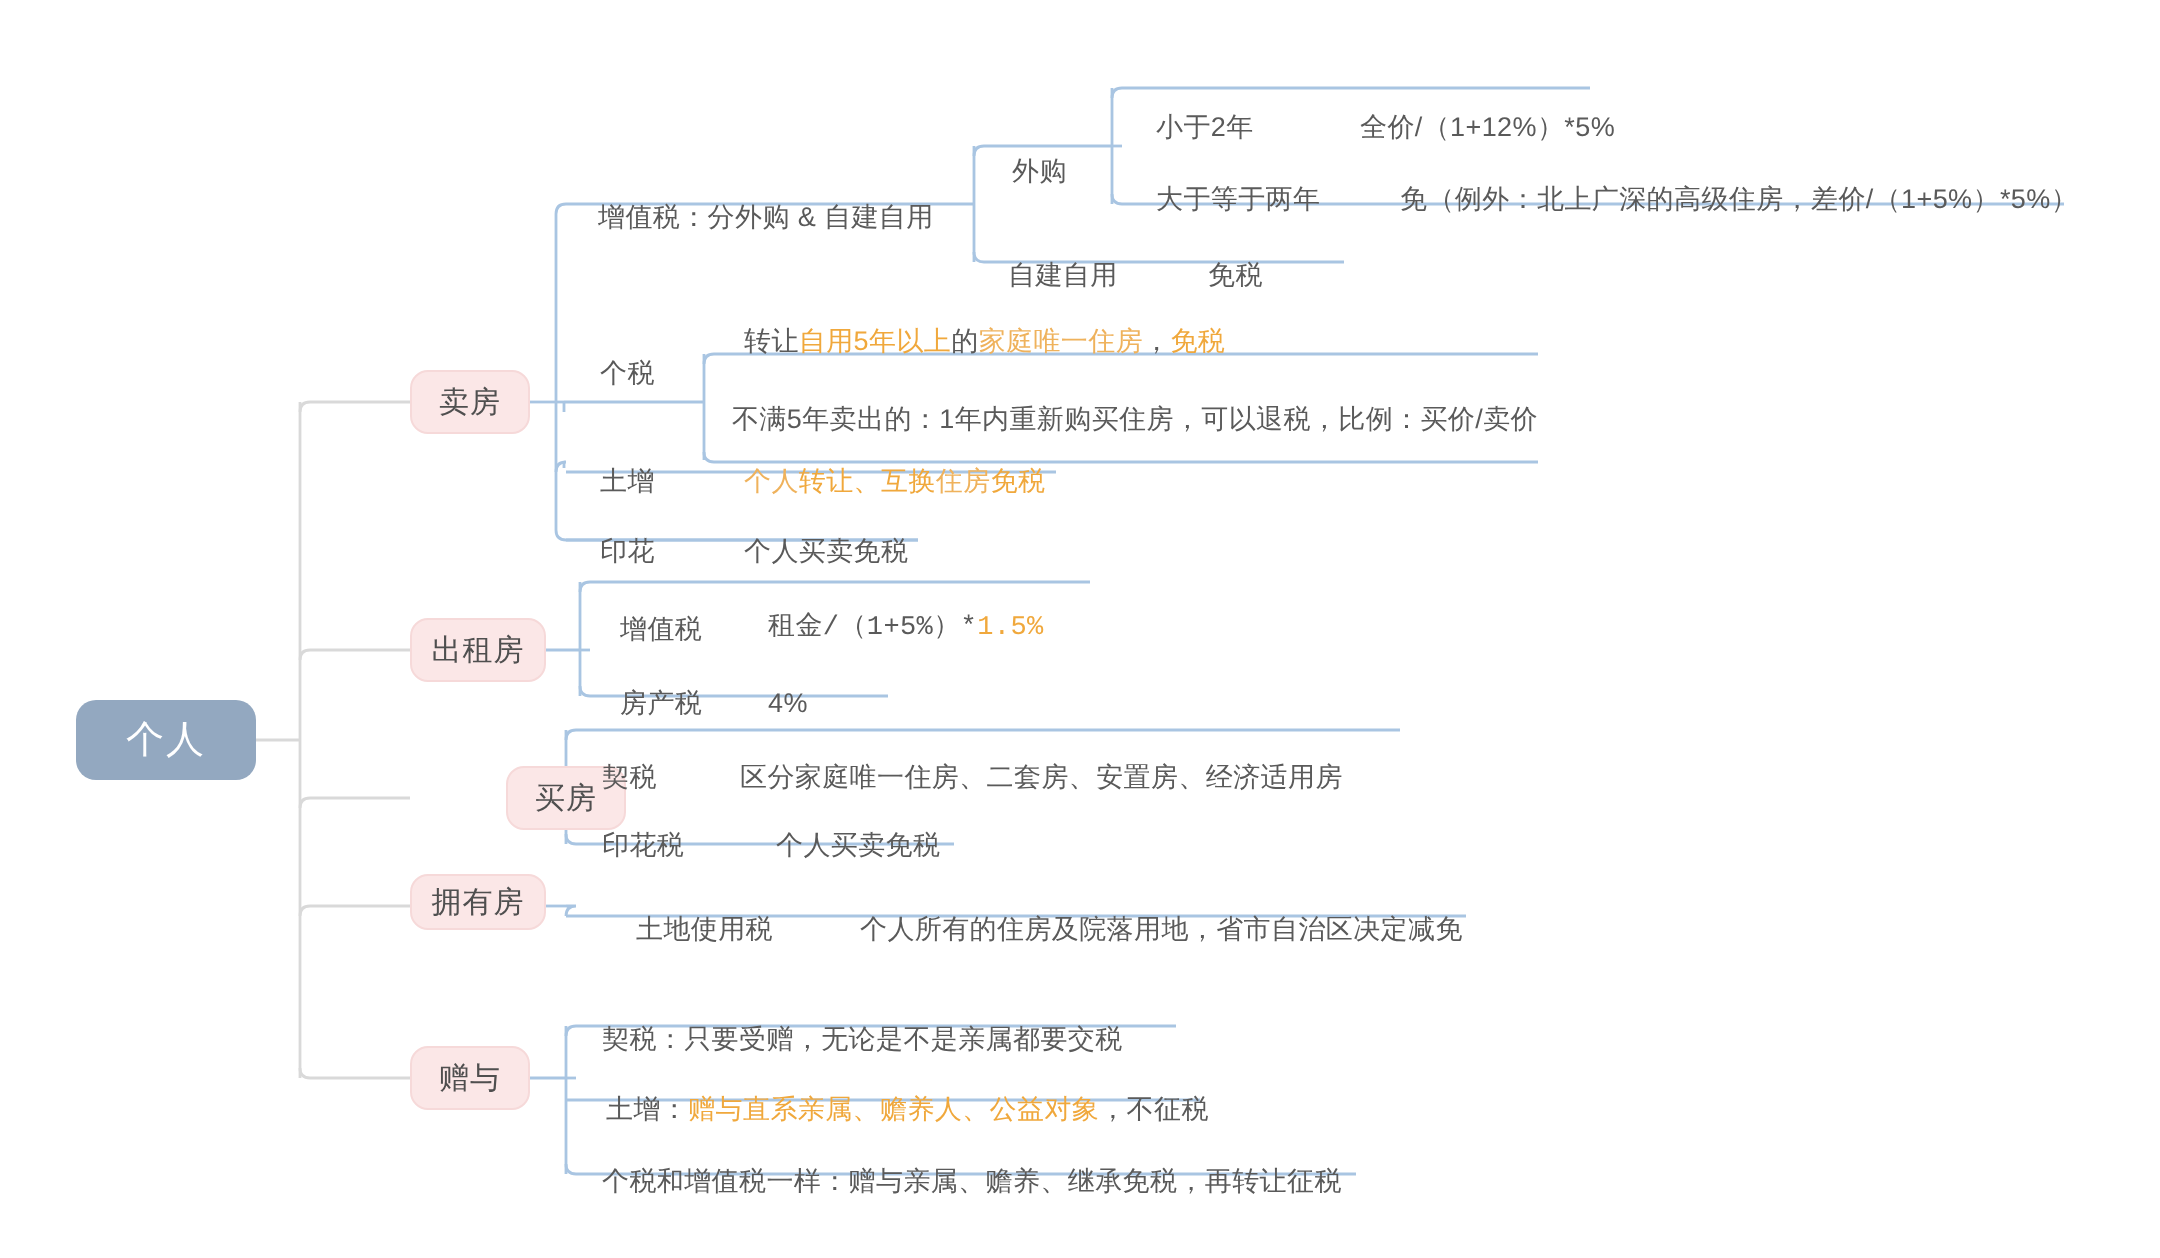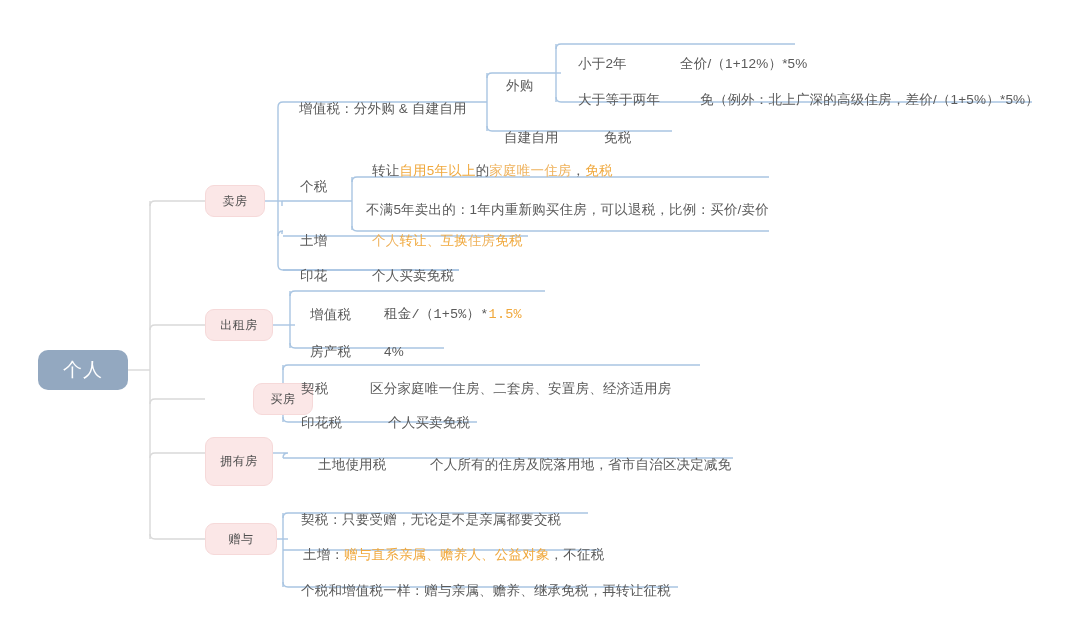--- a/index.html
+++ b/index.html
@@ -25,21 +25,21 @@
     background:#93a8c0;
     color:#ffffff;
     font-size:19px;
     letter-spacing:1px;
     border-radius:10px;
   }
   .branch{
     background:#fbe7e7;
     border:1px solid #f6d9d9;
     color:#4f4f4f;
-    font-size:12px;
+    font-size:15px;
     letter-spacing:.5px;
     border-radius:9px;
   }
   .leaf{
     position:absolute;
     white-space:nowrap;
     font-size:13.5px;
     color:#5a5a5a;
     letter-spacing:.2px;
     line-height:16px;
@@ -138,24 +138,24 @@
 
   <div class="node branch" style="left:205px;top:185px;width:60px;height:32px;">
     <span>卖房</span>
   </div>
   <div class="node branch" style="left:205px;top:309px;width:68px;height:32px;">
     <span>出租房</span>
   </div>
   <div class="node branch" style="left:205px;top:383px;width:60px;height:32px;margin-left:48px;">
     <span>买房</span>
   </div>
-  <div class="node branch" style="left:205px;top:437px;width:68px;height:49px;">
+  <div class="node branch" style="left:205px;top:437px;width:68px;height:28px;">
     <span>拥有房</span>
   </div>
-  <div class="node branch" style="left:205px;top:523px;width:72px;height:32px;">
+  <div class="node branch" style="left:205px;top:523px;width:60px;height:32px;">
     <span>赠与</span>
   </div>
 
   <div class="leaf" style="left:299px;top:85px;">增值税：分外购 &amp; 自建自用</div>
 
   <div class="leaf" style="left:506px;top:62px;">外购</div>
 
   <div class="leaf" style="left:578px;top:40px;">小于2年</div>
   <div class="leaf" style="left:680px;top:40px;">全价/（1+12%）*5%</div>
 

